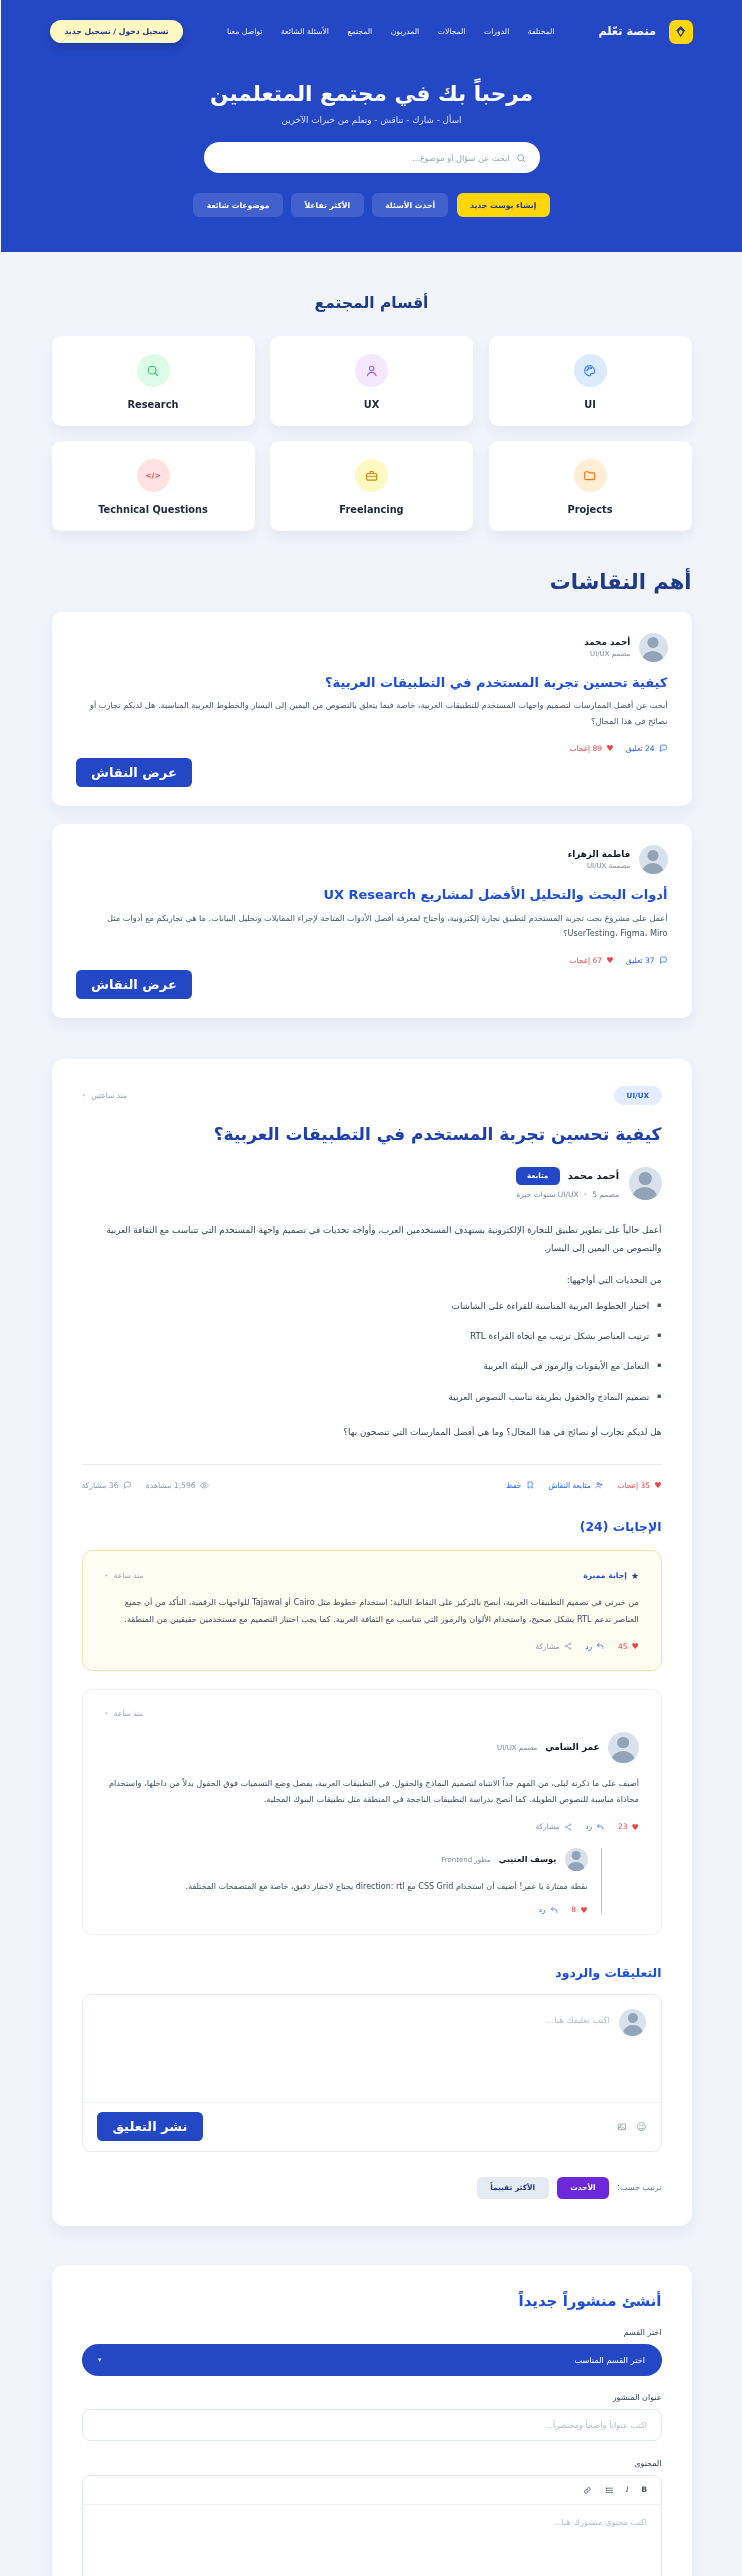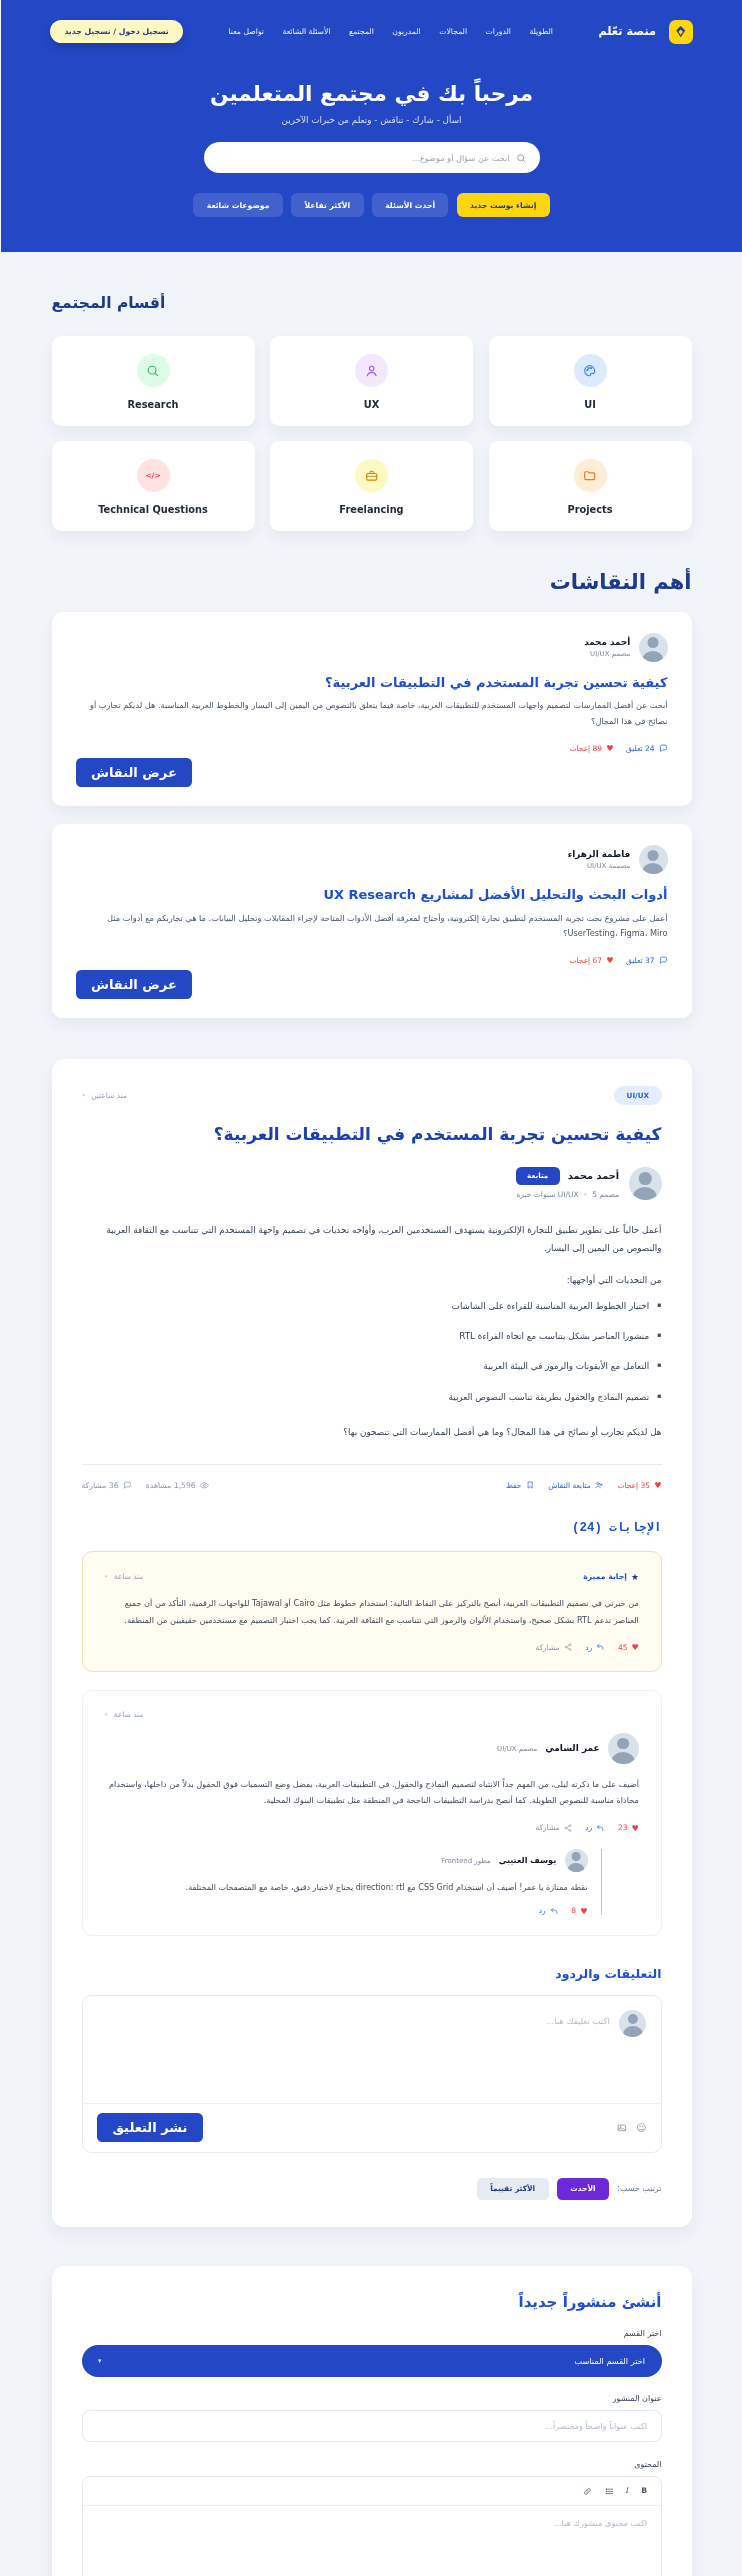--- a/index.html
+++ b/index.html
@@ -21,21 +21,21 @@
   .hero .sub { margin-top:9.3px; font-size:8.8px; color:rgba(255,255,255,.82); }
   .search-pill { width:336px; margin:17.5px auto 0; background:#fff; border-radius:15.5px; height:31px; display:flex; align-items:center; padding:0 13.4px; gap:6.2px; }
   .search-pill svg { width:10.3px; height:10.3px; color:#8a96a8; flex:none; }
   .search-pill input { border:none; outline:none; flex:1; font-size:8.2px; color:#334155; background:transparent; }
   .search-pill input::placeholder { color:#9aa5b5; }
   .hero-actions { margin-top:19.6px; display:flex; justify-content:center; gap:8.2px; }
   .hero-actions .hbtn { border:none; border-radius:6.2px; padding:7.7px 13.4px; font-size:7.7px; font-weight:bold; cursor:pointer; background:rgba(255,255,255,.14); color:#fff; }
   .hero-actions .hbtn.primary { background:#ffd60a; color:#1e3a8a; }
 
   
-  .section-title-center { text-align:left; color:#1e3a8a; font-size:15.5px; font-weight:bold; margin:42px 0 24px; }
+  .section-title-center { text-align:center; color:#1e3a8a; font-size:15.5px; font-weight:bold; margin:42px 0 24px; }
   .section-title-right { text-align:right; color:#1e3a8a; font-size:21px; font-weight:bold; margin:39px 0 18.5px; }
 
   .cat-grid { display:grid; grid-template-columns:repeat(3,1fr); gap:15.5px; }
   .cat-card { background:#fff; border-radius:9.3px; padding:17.5px 10.3px 15.5px; text-align:center; box-shadow:0 6.2px 13.4px rgba(30,58,138,.06); cursor:pointer; }
   .cat-ic { width:33px; height:33px; border-radius:50%; display:flex; align-items:center; justify-content:center; margin:0 auto; font-weight:bold; }
   .cat-ic svg { width:13.4px; height:13.4px; }
   .cat-ic.ui { background:#dbeafe; color:#3b82f6; }
   .cat-ic.ux { background:#f3e8ff; color:#a855f7; }
   .cat-ic.research { background:#dcfce7; color:#22c55e; }
   .cat-ic.projects { background:#ffedd5; color:#f97316; }
@@ -79,21 +79,21 @@
   .q-body { font-size:8.8px; line-height:2.05; color:#334155; margin-top:21.6px; }
   .q-intro { font-size:8.8px; color:#334155; margin-top:17.5px; }
   ul.q-bullets { list-style:none; margin-top:13.4px; }
   ul.q-bullets li { font-size:8.8px; color:#334155; margin-bottom:13.4px; padding-right:12.4px; position:relative; line-height:1.9; }
   ul.q-bullets li::before { content:"▪"; position:absolute; right:0; top:1px; color:#475569; font-size:6.7px; }
   .q-closing { font-size:8.8px; line-height:2.0; color:#334155; margin-top:18.5px; }
   .q-divider { border:none; border-top:0.5px solid #e6ebf2; margin:23px 0 15.5px; }
   .q-stats { display:flex; justify-content:space-between; align-items:center; font-size:7.7px; }
   .q-stats .grp { display:flex; align-items:center; gap:14.4px; }
 
-  .answers-title { color:#1d4ed8; font-size:12.4px; font-weight:bold; margin:29px 0 16.5px;font-family:Liberation Mono, monospace; }
+  .answers-title { color:#1d4ed8; font-size:12.4px; font-weight:bold; margin:29px 0 16.5px; }
   .answer { border:0.5px solid #edf1f7; border-radius:10.3px; padding:19.6px 21.6px; margin-bottom:17.5px; background:#fff; }
   .answer.featured { background:#fffdf2; border:0.8px solid #f0e2ae; }
   .ans-head { display:flex; justify-content:space-between; align-items:center; margin-bottom:13.4px; }
   .featured-badge { color:#1d4ed8; font-weight:bold; font-size:7.7px; display:flex; align-items:center; gap:4.1px; }
   .featured-badge .star { color:#1e3a8a; font-size:8.8px; }
   .ans-author { display:flex; gap:8.2px; align-items:center; }
   .ans-author .meta .n { font-size:9px; font-weight:bold; color:#111827; }
   .ans-author .meta .r { font-size:7px; color:#7c8798; margin-right:5.2px; font-weight:normal; }
   .ans-body { font-size:8.2px; line-height:2.0; color:#3f4b5e; margin-top:12.4px; }
   .ans-actions { display:flex; align-items:center; gap:13.4px; margin-top:14.4px; font-size:7.5px; }
@@ -145,21 +145,21 @@
     <div class="brand">
       <span class="brand-logo">
         <svg viewBox="0 0 24 24" fill="#1e3a8a">
             <path d="M12 2l8 8-8 12L4 10z"></path>
             <path d="M12 8l4 4-4 6-4-6z" fill="#ffd60a"></path>
           </svg>
       </span>
       <span class="brand-name">منصة تعّلم</span>
     </div>
     <nav class="main-nav">
-      <a>الطويلة</a>
+      <a>المختلفة</a>
       <a>الدورات</a>
       <a>المجالات</a>
       <a>المدربون</a>
       <a>المجتمع</a>
       <a>الأسئلة الشائعة</a>
       <a>تواصل معنا</a>
     </nav>
     <button class="auth-btn">تسجيل دخول / تسجيل جديد</button>
   </header>
 
@@ -309,21 +309,21 @@
         </div>
         <div class="role-line">
           <span>مصمم UI/UX</span><span class="sep"></span><span>5 سنوات خبرة</span>
         </div>
       </div>
     </div>
     <p class="q-body">أعمل حالياً على تطوير تطبيق للتجارة الإلكترونية يستهدف المستخدمين العرب، وأواجه تحديات في تصميم واجهة المستخدم التي تتناسب مع الثقافة العربية والنصوص من اليمين إلى اليسار.</p>
     <p class="q-intro">من التحديات التي أواجهها:</p>
     <ul class="q-bullets">
       <li>اختيار الخطوط العربية المناسبة للقراءة على الشاشات</li>
-      <li>منشورا العناصر بشكل يتناسب مع اتجاه القراءة RTL</li>
+      <li>ترتيب العناصر بشكل ترتيب مع اتجاه القراءة RTL</li>
       <li>التعامل مع الأيقونات والرموز في البيئة العربية</li>
       <li>تصميم النماذج والحقول بطريقة تناسب النصوص العربية</li>
     </ul>
     <p class="q-closing">هل لديكم تجارب أو نصائح في هذا المجال؟ وما هي أفضل الممارسات التي تنصحون بها؟</p>
     <hr class="q-divider">
     <div class="q-stats">
       <div class="grp">
         <button class="act like">
           <span class="heart-glyph">♥</span>
           <span>35 إعجاب</span>

